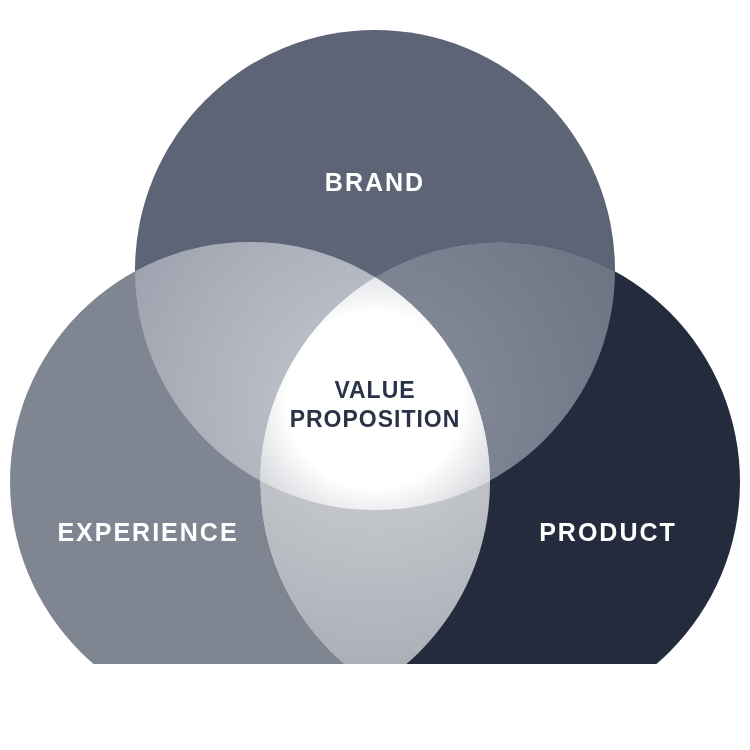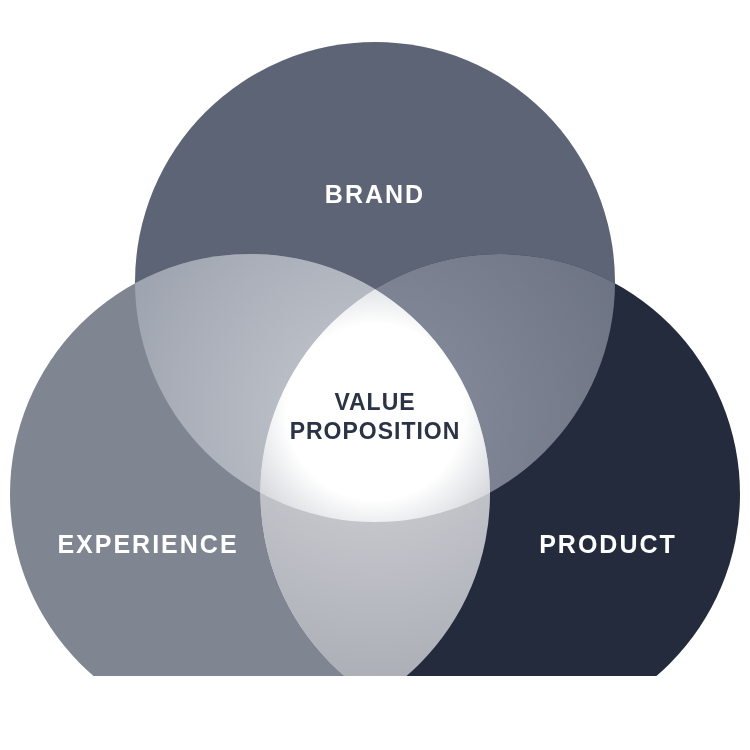--- a/index.html
+++ b/index.html
@@ -7,21 +7,20 @@
     padding: 0;
     background: #ffffff;
     font-family: "Liberation Sans", sans-serif;
   }
   .stage {
     position: relative;
     width: 750px;
     height: 664px;
     overflow: hidden;
     background: #3b82f6;
-    margin-top: 12px;
   }
   svg { display: block; }
   .set-label {
     font-family: "Liberation Sans", sans-serif;
     font-weight: 700;
     font-size: 25px;
     letter-spacing: 2px;
   }
   .center-label {
     font-family: "Liberation Sans", sans-serif;

